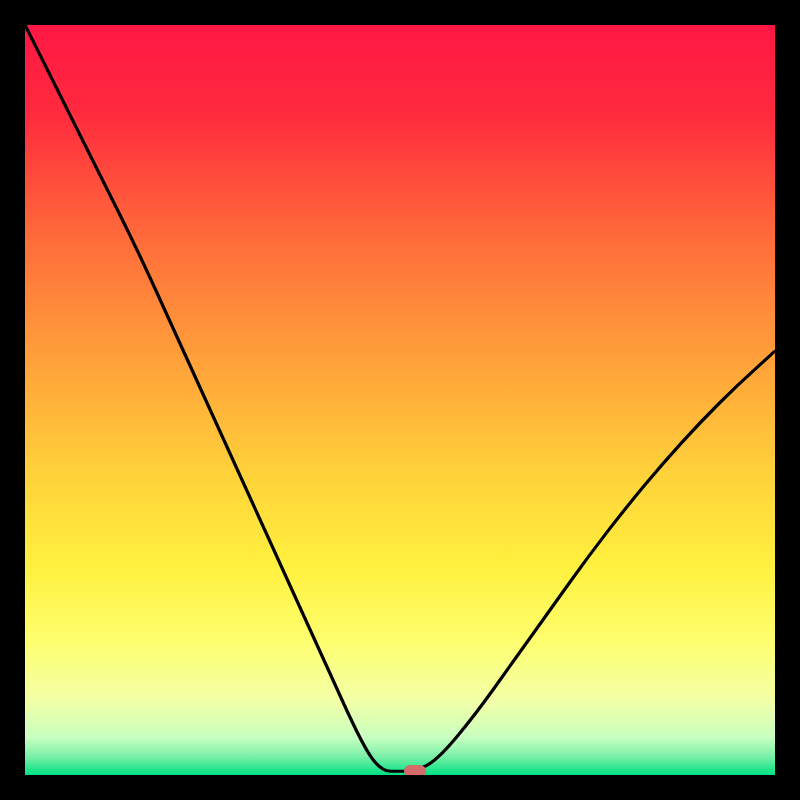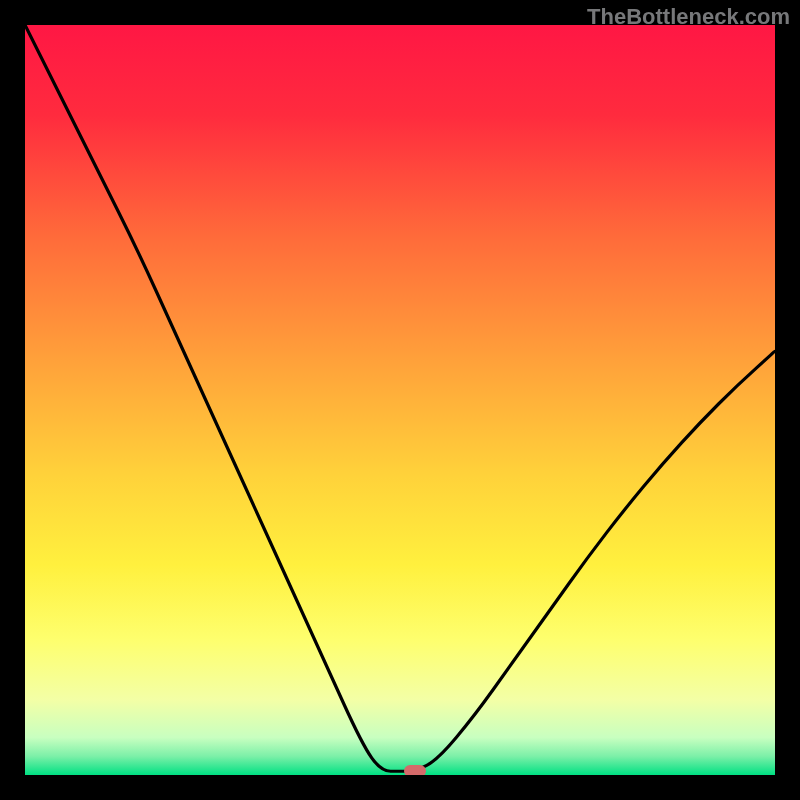--- a/index.html
+++ b/index.html
@@ -46,21 +46,20 @@
     height: 12px;
     border-radius: 6px;
     z-index: 4;
     transform: translate(-50%, -50%);
   }
 </style>
 </head>
 <body>
 
 <div class="chart-container">
-  <div class="attribution">TheBottleneck.com</div>
 
   <div class="plot-area">
     <svg class="curve" width="750" height="750" viewBox="0 0 750 750" preserveAspectRatio="none">
       <defs>
         <linearGradient id="bg-grad" x1="0" y1="0" x2="0" y2="1">
             <stop offset="0%" stop-color="#ff1744"></stop>
             <stop offset="12%" stop-color="#ff2b3e"></stop>
             <stop offset="28.000000000000004%" stop-color="#ff6a3a"></stop>
             <stop offset="45%" stop-color="#ffa23a"></stop>
             <stop offset="60%" stop-color="#ffd23a"></stop>

